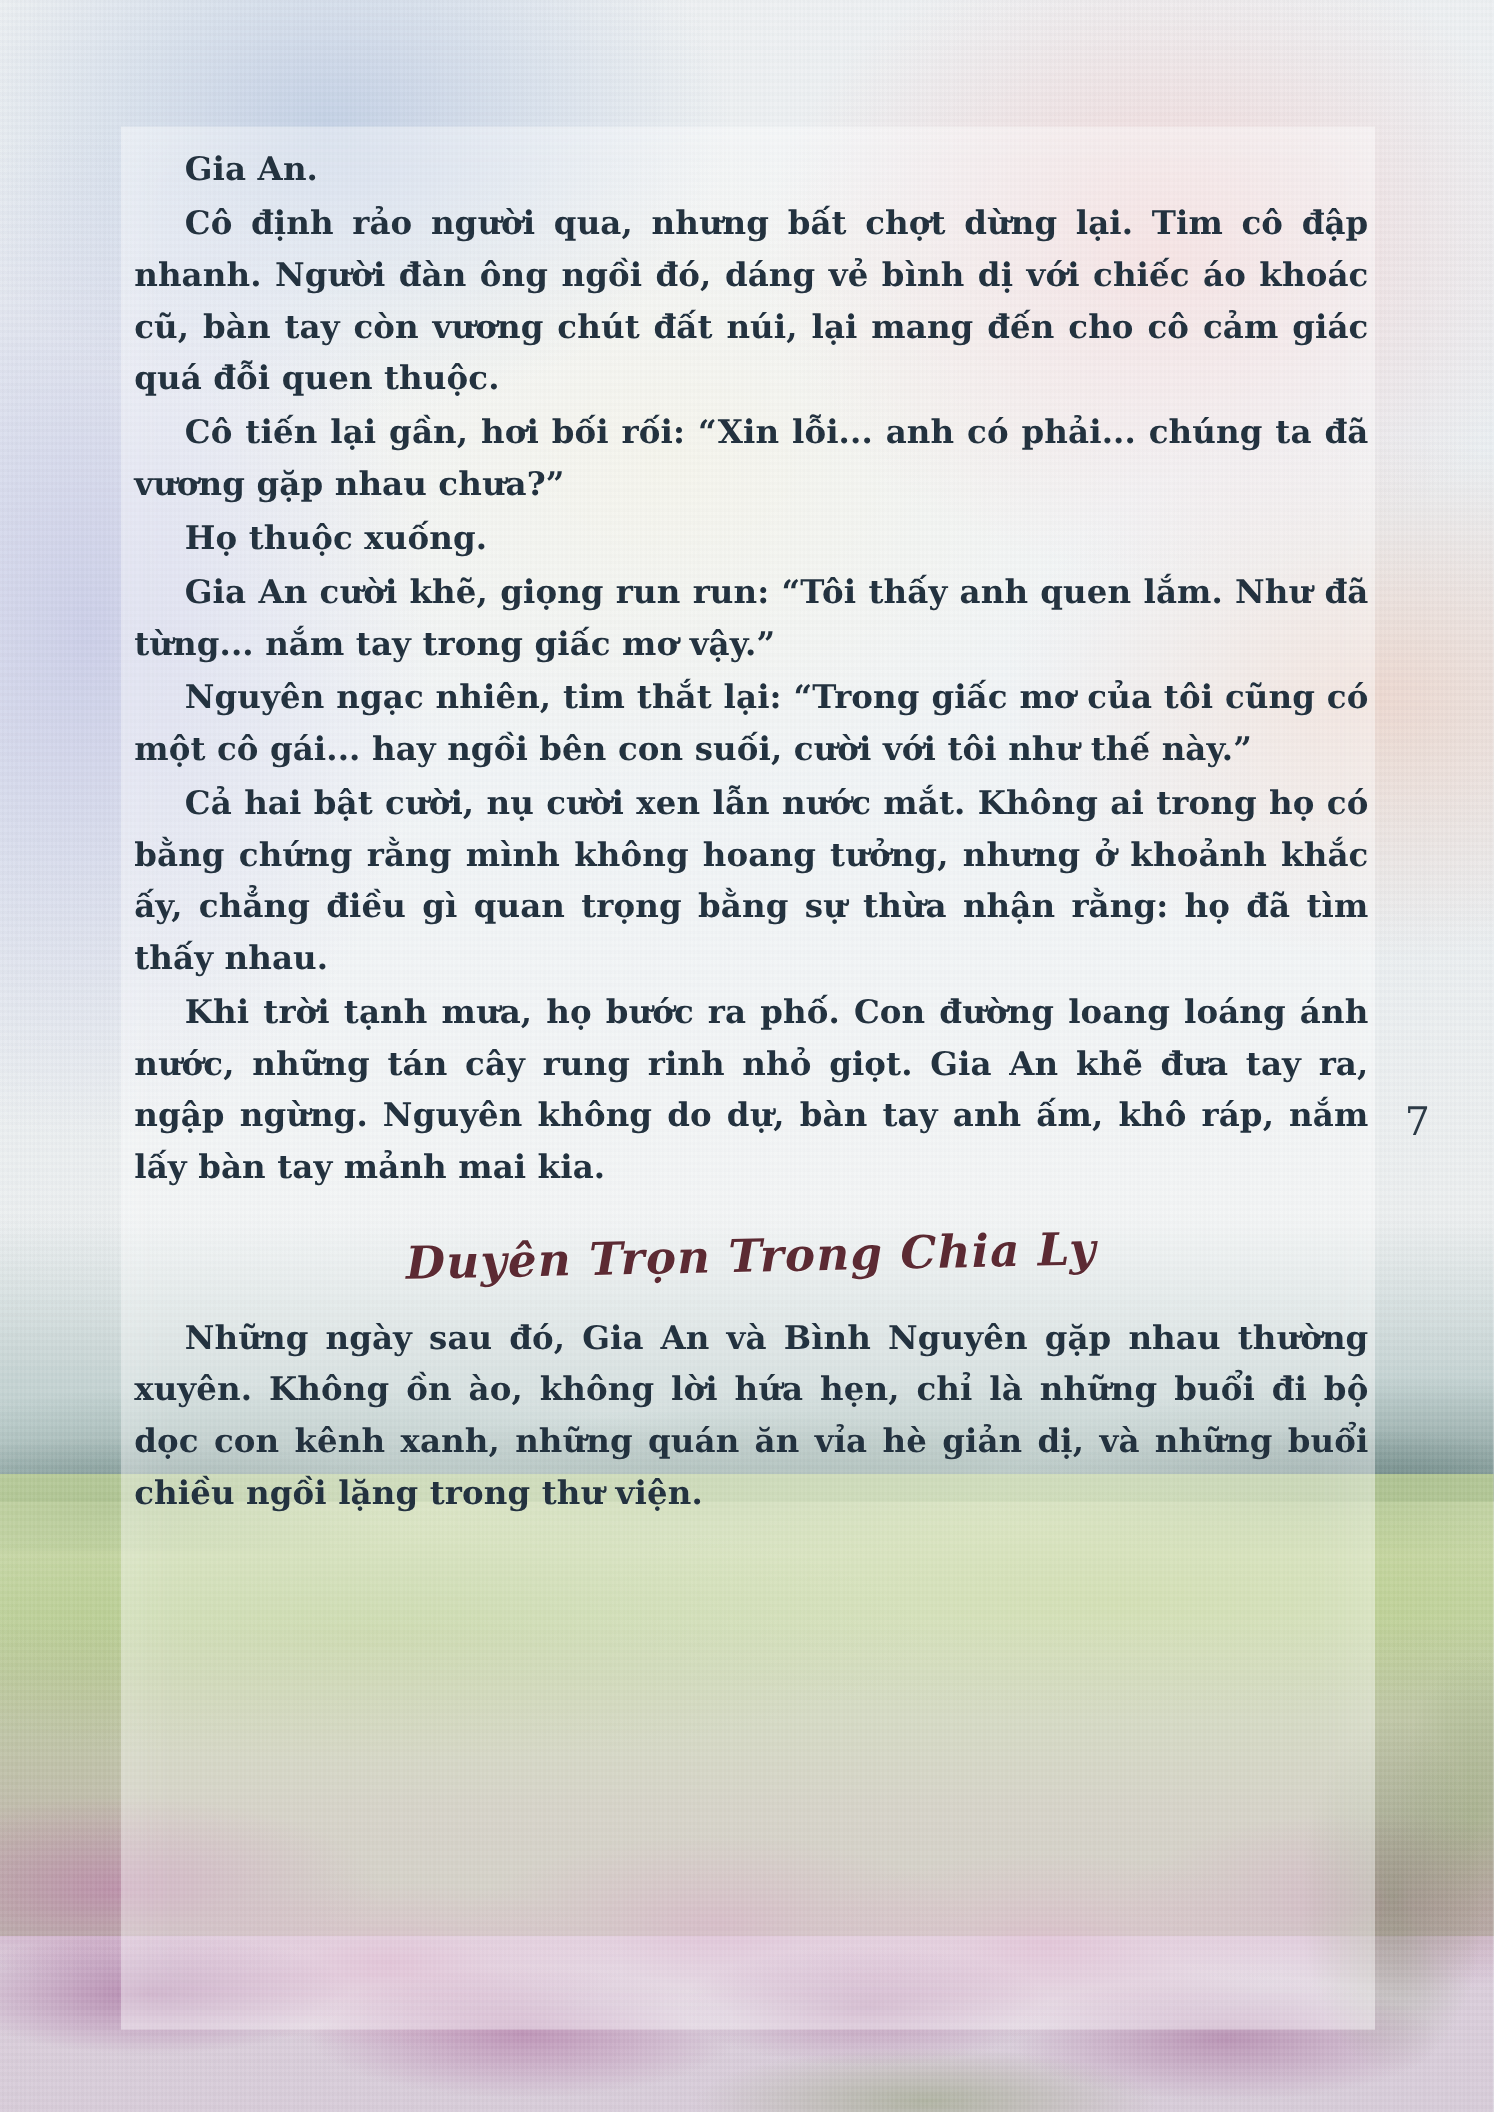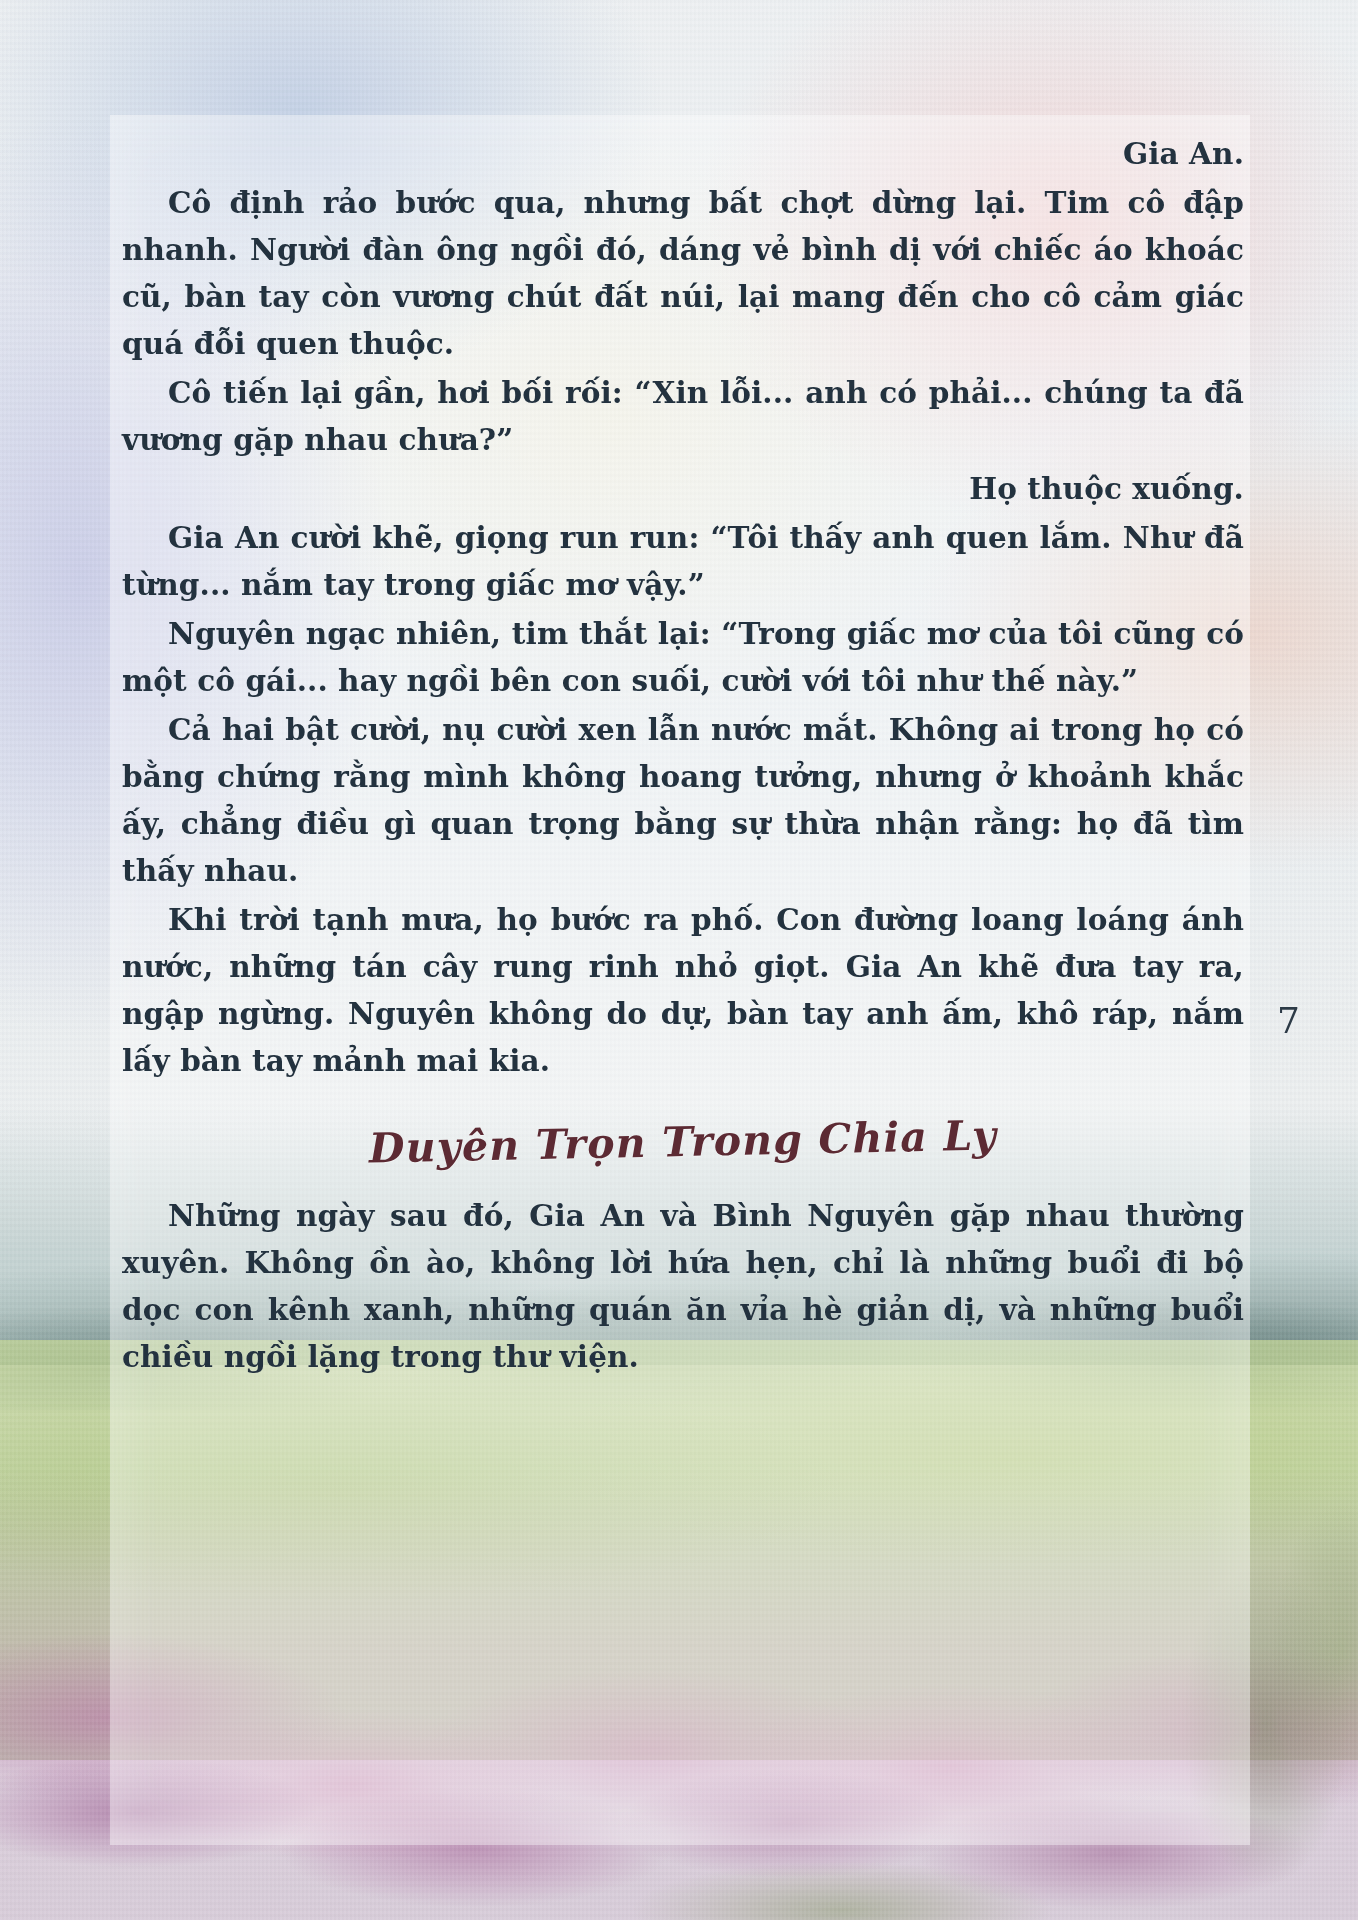--- a/index.html
+++ b/index.html
@@ -143,21 +143,21 @@
     line-height: 47px;
     text-align: justify;
     text-indent: 46px;
     font-family: "DejaVu Serif", "Liberation Serif", serif;
     font-weight: 600;
     letter-spacing: 0.1px;
     color: #23323f;
     text-shadow: 0 0 1px rgba(255,255,255,0.35);
   }
   p.no-justify {
-    text-align: right;
+    text-align: left;
   }
 
   .section-title {
     margin: 34px 0 26px 0;
     text-align: center;
     font-family: "DejaVu Serif", "Liberation Serif", serif;
     font-style: italic;
     font-weight: 700;
     font-size: 41px;
     letter-spacing: 1.2px;
@@ -185,21 +185,21 @@
   <div class="band-meadow"></div>
   <div class="band-flowers"></div>
   <div class="band-flowers-dark"></div>
   <div class="grass-right"></div>
   <div class="grain"></div>
 
   <div class="text-panel"></div>
 
   <div class="body-col">
     <p class="para no-justify">Gia An.</p>
-    <p class="para">Cô định rảo bước qua, nhưng bất chợt dừng lại. Tim cô đập nhanh. Người đàn ông ngồi đó, dáng vẻ bình dị với chiếc áo khoác cũ, bàn tay còn vương chút đất núi, lại mang đến cho cô cảm giác quá đỗi quen thuộc.</p>
+    <p class="para">Cô định rảo người qua, nhưng bất chợt dừng lại. Tim cô đập nhanh. Người đàn ông ngồi đó, dáng vẻ bình dị với chiếc áo khoác cũ, bàn tay còn vương chút đất núi, lại mang đến cho cô cảm giác quá đỗi quen thuộc.</p>
     <p class="para">Cô tiến lại gần, hơi bối rối: “Xin lỗi... anh có phải... chúng ta đã vương gặp nhau chưa?”</p>
     <p class="para no-justify">Họ thuộc xuống.</p>
     <p class="para">Gia An cười khẽ, giọng run run: “Tôi thấy anh quen lắm. Như đã từng... nắm tay trong giấc mơ vậy.”</p>
     <p class="para">Nguyên ngạc nhiên, tim thắt lại: “Trong giấc mơ của tôi cũng có một cô gái... hay ngồi bên con suối, cười với tôi như thế này.”</p>
     <p class="para">Cả hai bật cười, nụ cười xen lẫn nước mắt. Không ai trong họ có bằng chứng rằng mình không hoang tưởng, nhưng ở khoảnh khắc ấy, chẳng điều gì quan trọng bằng sự thừa nhận rằng: họ đã tìm thấy nhau.</p>
     <p class="para">Khi trời tạnh mưa, họ bước ra phố. Con đường loang loáng ánh nước, những tán cây rung rinh nhỏ giọt. Gia An khẽ đưa tay ra, ngập ngừng. Nguyên không do dự, bàn tay anh ấm, khô ráp, nắm lấy bàn tay mảnh mai kia.</p>
 
     <h2 class="section-title">Duyên Trọn Trong Chia Ly</h2>
 
     <p class="para">Những ngày sau đó, Gia An và Bình Nguyên gặp nhau thường xuyên. Không ồn ào, không lời hứa hẹn, chỉ là những buổi đi bộ dọc con kênh xanh, những quán ăn vỉa hè giản dị, và những buổi chiều ngồi lặng trong thư viện.</p>

